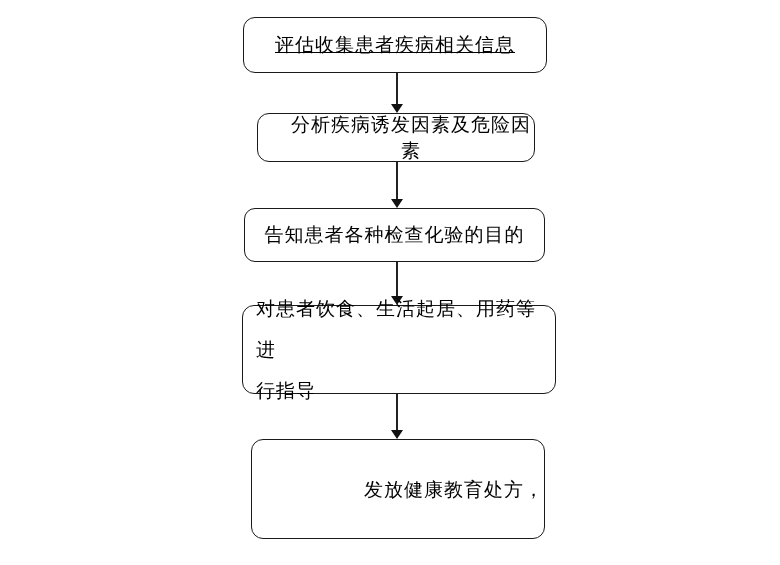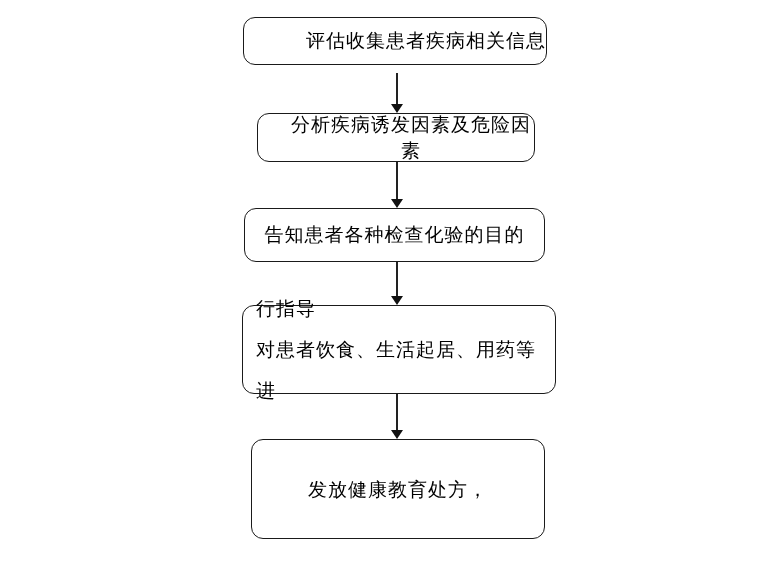--- a/index.html
+++ b/index.html
@@ -23,27 +23,27 @@
     background: #ffffff;
     color: #000000;
     font-size: 19px;
     letter-spacing: 1px;
     display: flex;
     flex-direction: column;
     justify-content: center;
   }
   .node .line { display: block; }
 
-  .node-1 { left: 243px; top: 17px;  width: 304px; height: 48px; text-align: right; }
+  .node-1 { left: 243px; top: 17px;  width: 304px; height: 56px; text-align: center; text-decoration: underline; }
   .node-2 { left: 257px; top: 113px; width: 278px; height: 49px; text-align: center; padding-left: 30px; }
-  .node-3 { left: 244px; top: 208px; width: 301px; height: 54px; text-align: center; }
+  .node-3 { left: 244px; top: 208px; width: 301px; height: 54px; text-align: center; border-radius: 11px; }
   .node-4 { left: 242px; top: 305px; width: 314px; height: 89px; text-align: left;
             padding-left: 13px; line-height: 41px; }
   .node-5 { left: 251px; top: 439px; width: 294px; height: 100px; text-align: center;
-            line-height: 39px; }
+            line-height: 39px; align-items: flex-end; }
 
   .vline {
     position: absolute;
     left: 396px;
     width: 2px;
     background: #222222;
   }
   .ahead {
     position: absolute;
     left: 391px;
@@ -82,22 +82,22 @@
   <div class="ahead ahead-2"></div>
 
   <div class="node node-3">
     <span class="line">告知患者各种检查化验的目的</span>
   </div>
 
   <div class="vline vline-3"></div>
   <div class="ahead ahead-3"></div>
 
   <div class="node node-4">
+    <span class="line">对患者饮食、生活起居、用药等进</span>
     <span class="line">行指导</span>
-    <span class="line">对患者饮食、生活起居、用药等进</span>
   </div>
 
   <div class="vline vline-4"></div>
   <div class="ahead ahead-4"></div>
 
   <div class="node node-5">
     <span class="line">发放健康教育处方，</span>
   </div>
 
 </div>

